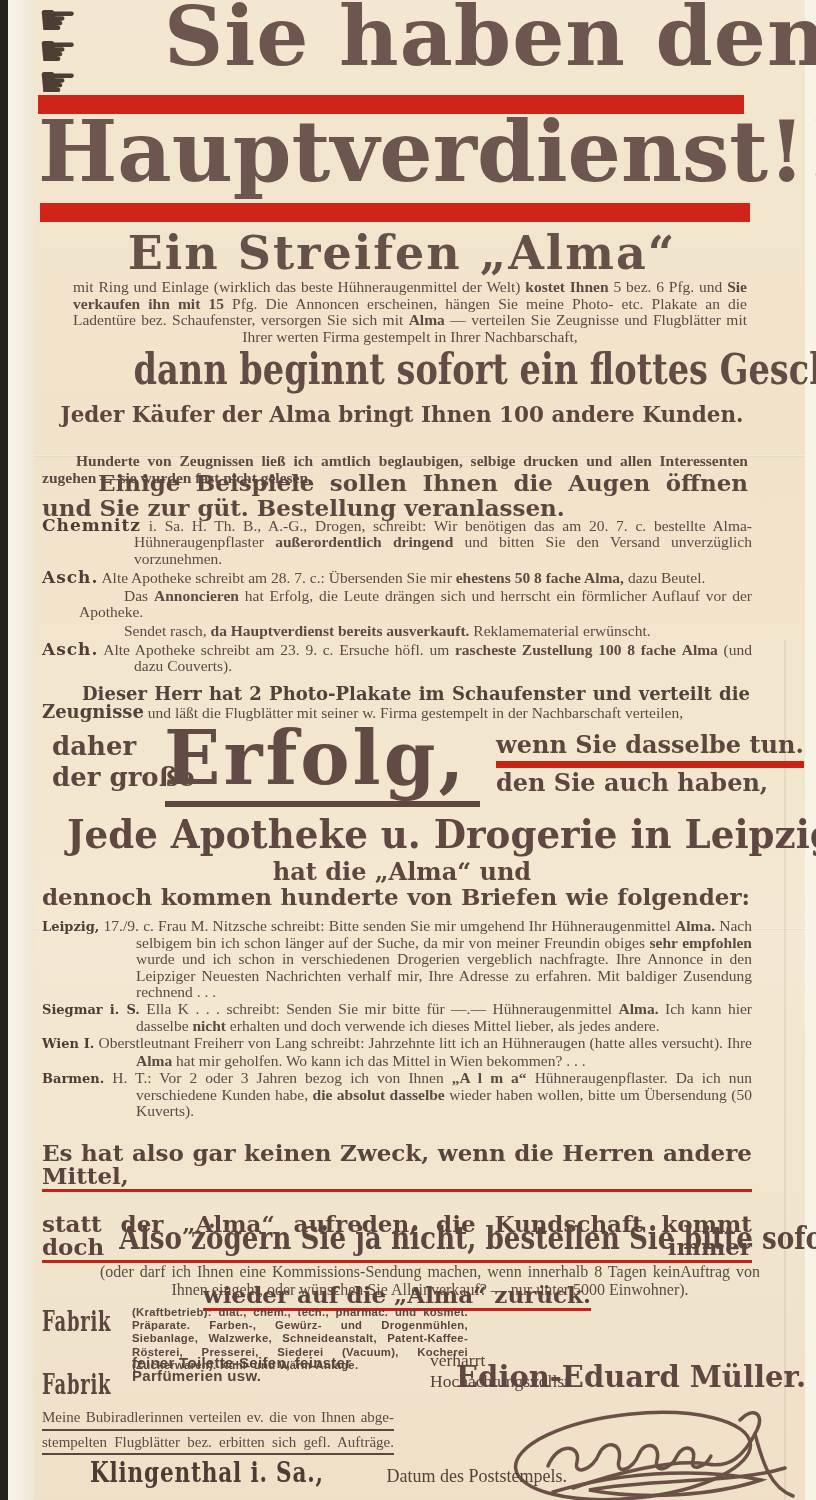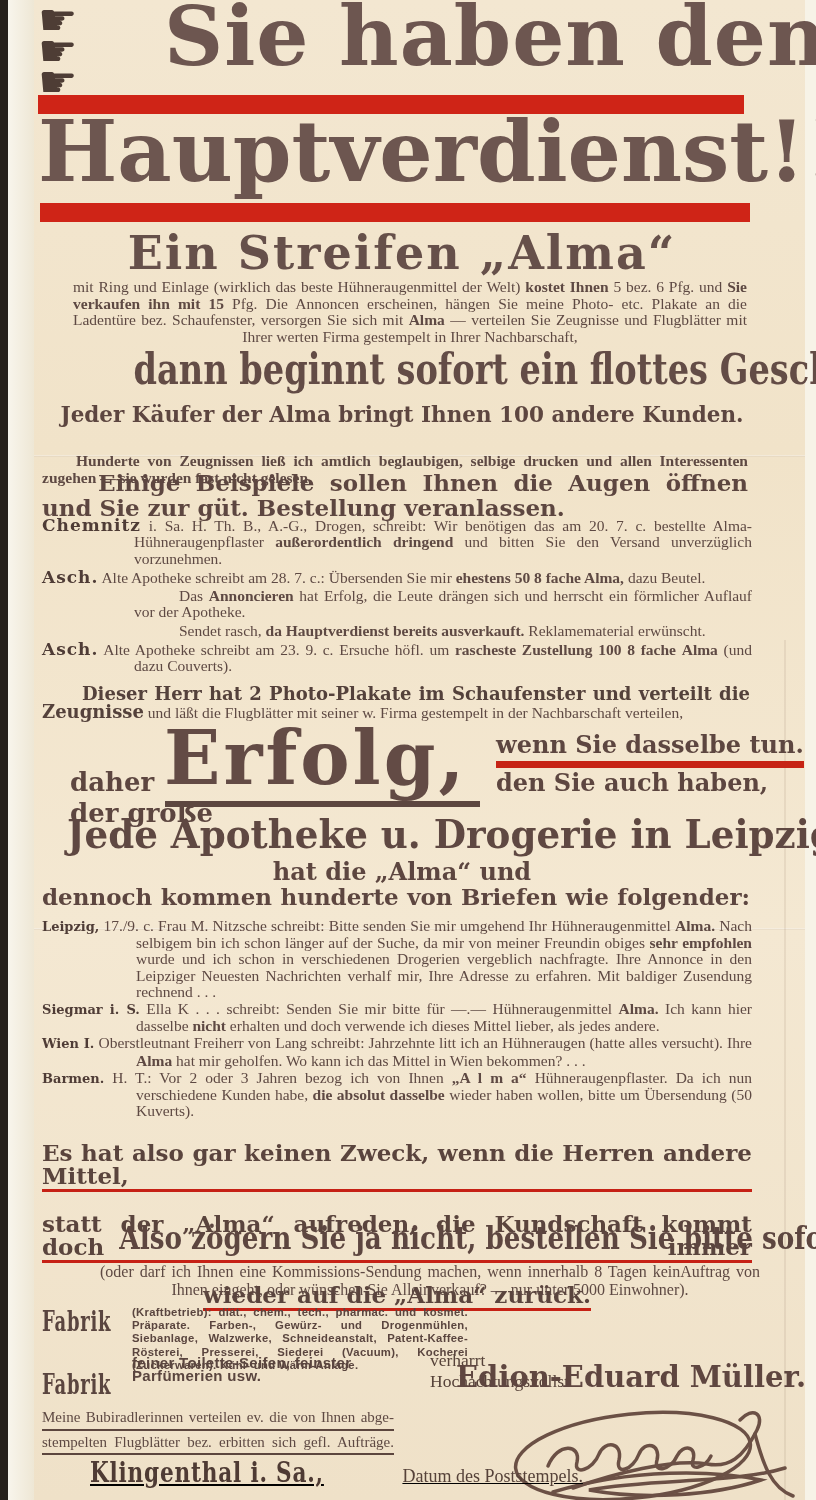--- a/index.html
+++ b/index.html
@@ -36,27 +36,27 @@
   .banner .sx{transform:scaleX(0.8);font:700 42px/52px "DejaVu Serif",serif;color:#634c46;}
   .subbanner{top:403px;font:700 21.5px/24px "DejaVu Serif",serif;color:#5d4640;}
   .para2{top:452px;left:4px;width:706px;text-indent:34px;line-height:17px;font-weight:bold;}
   .einige{top:470px;left:4px;width:706px;font:700 23px/25px "DejaVu Serif",serif;
         color:#5d4640;text-align:justify;text-indent:56px;}
   .examples{top:517px;left:4px;width:710px;}
   .entry{margin:0 0 2px 92px;text-indent:-92px;font-size:15.5px;line-height:16.3px;
         text-align:justify;color:#5e4943;}
   .entry .city{font-family:"DejaVu Serif",serif;font-weight:700;font-size:17px;
         letter-spacing:1px;color:#4f3c36;}
-  .subnote{margin-left:92px;text-indent:45px;}
+  .subnote{margin-left:37px;text-indent:45px;}
   .b{font-weight:700;}
   .photo-note{top:686px;left:4px;width:708px;text-indent:40px;line-height:16.8px;}
   .frak-bold{font:700 18px/16.8px "DejaVu Serif",serif;color:#54413b;}
   .erfolg{top:727px;left:0;width:728px;height:92px;}
-  .e-left{position:absolute;left:32px;top:4px;width:114px;white-space:nowrap;
-        font:700 26px/31px "DejaVu Serif",serif;color:#5d4640;margin-top:36px;}
+  .e-left{position:absolute;left:14px;top:4px;width:114px;white-space:nowrap;
+        font:700 26px/31px "DejaVu Serif",serif;color:#5d4640;}
   .e-word{position:absolute;left:126px;top:-10px;
         font:700 74px/82px "DejaVu Serif",serif;letter-spacing:3px;color:#634b45;}
   .e-rule{position:absolute;left:127px;top:74px;width:315px;height:6px;background:#5d4740;}
   .e-right{position:absolute;left:458px;top:3px;width:266px;text-align:center;white-space:nowrap;
         font:700 24px/30px "DejaVu Serif",serif;color:#5d4640;}
   .red-ul{display:inline-block;border-bottom:7px solid #c62415;padding-bottom:1px;}
   .jede{top:810px;}
   .jede .sx{transform:scaleX(0.93);font:700 40px/48px "DejaVu Serif",serif;color:#5f4842;}
   .hatdie{top:859px;font:700 24px/26px "DejaVu Serif",serif;color:#5d4640;}
   .dennoch{top:884px;left:4px;width:708px;font:700 23px/26px "DejaVu Serif",serif;
@@ -82,21 +82,21 @@
   .f2t{top:1356px;width:310px;text-align:left;font-size:15px;}
   .close1{left:392px;top:1324px;width:336px;font-size:17.5px;color:#564239;}
   .close2{left:392px;top:1350px;width:272px;display:flex;justify-content:space-between;
         font-size:17.5px;color:#564239;flex-direction:column;}
   .name{left:418px;top:1360px;width:315px;text-align:center;white-space:nowrap;
         font:700 29px/34px "DejaVu Serif",serif;color:#5f4640;}
   .note{left:4px;top:1410px;width:352px;font-size:15px;line-height:15.5px;color:#5e4943;}
   .note div{border-bottom:2px solid #5c463e;padding-bottom:3px;margin-bottom:4px;
         text-align:justify;text-align-last:justify;}
   .sig{position:absolute;left:455px;top:1404px;}
-  .footer{left:52px;top:1458px;display:flex;align-items:baseline;gap:20px;white-space:nowrap;text-decoration:underline;}
+  .footer{left:52px;top:1458px;display:flex;align-items:baseline;gap:4px;white-space:nowrap;}
   .place{display:inline-block;font:700 27px/30px "DejaVu Serif",serif;color:#4f3b34;
         transform:scaleX(0.8);transform-origin:left center;letter-spacing:1px;}
   .rest{font-size:18px;color:#564239;}
 </style>
 </head>
 <body>
 
 <div class="page">
   <div class="edge-left"></div>
   <div class="edge-white"></div>

